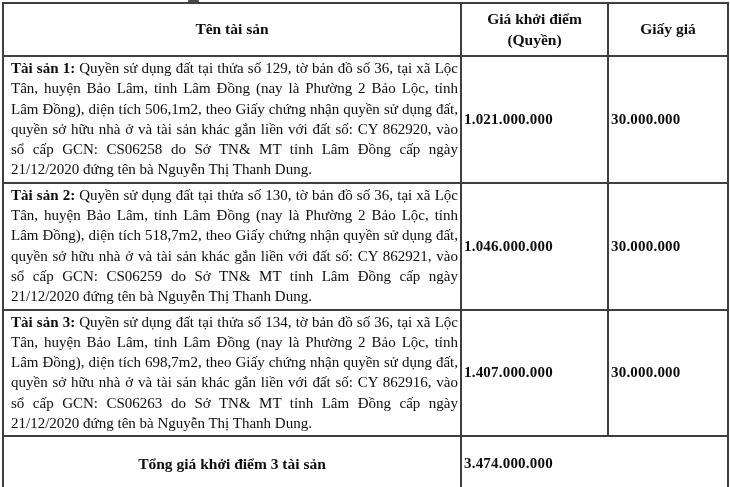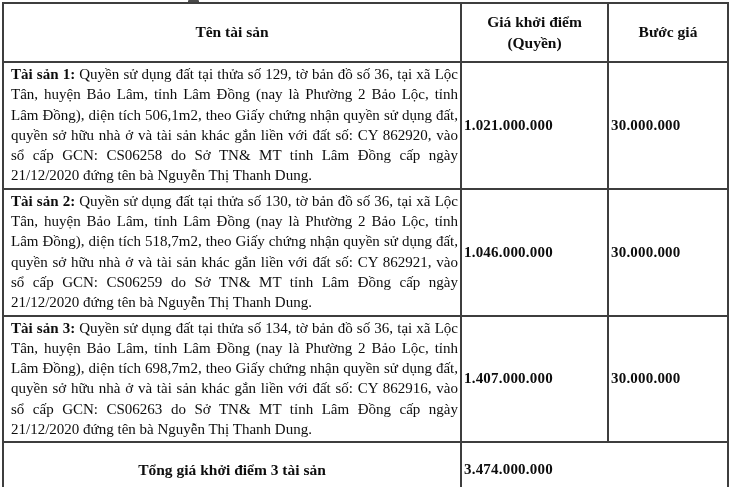--- a/index.html
+++ b/index.html
@@ -33,21 +33,21 @@
     top: 2px;
     width: 725px;
     border-collapse: collapse;
     table-layout: fixed;
   }
   .asset-table th,
   .asset-table td {
     border: 2px solid #3e3e3e;
     background: #ffffff;
   }
-  .asset-table thead tr { height: 59px; }
+  .asset-table thead tr { height: 53px; }
   .asset-table th {
     font-weight: bold;
     font-size: 15.5px;
     text-align: center;
     vertical-align: middle;
     line-height: 1.3;
     padding: 0 2px;
   }
   .hline { display: block; }
   tr.data-row { height: 124px; }
@@ -88,21 +88,21 @@
       <col style="width:147px">
       <col style="width:120px">
     </colgroup>
     <thead>
       <tr>
         <th>Tên tài sản</th>
         <th>
           <span class="hline">Giá khởi điểm</span>
           <span class="hline">(Quyền)</span>
         </th>
-        <th>Bước giá</th>
+        <th>Giấy giá</th>
       </tr>
     </thead>
     <tbody>
       <tr class="data-row">
         <td class="desc-cell"><span class="asset-label">Tài sản 1:</span> <span>Quyền sử dụng đất tại thửa số 129, tờ bản đồ số 36, tại xã Lộc Tân, huyện Bảo Lâm, tỉnh Lâm Đồng (nay là Phường 2 Bảo Lộc, tỉnh Lâm Đồng), diện tích 506,1m2, theo Giấy chứng nhận quyền sử dụng đất, quyền sở hữu nhà ở và tài sản khác gắn liền với đất số: CY 862920, vào sổ cấp GCN: CS06258 do Sở TN&amp; MT tỉnh Lâm Đồng cấp ngày 21/12/2020 đứng tên bà Nguyễn Thị Thanh Dung.</span></td>
         <td class="num-cell">1.021.000.000</td>
         <td class="num-cell">30.000.000</td>
       </tr>
       <tr class="data-row">
         <td class="desc-cell"><span class="asset-label">Tài sản 2:</span> <span>Quyền sử dụng đất tại thửa số 130, tờ bản đồ số 36, tại xã Lộc Tân, huyện Bảo Lâm, tỉnh Lâm Đồng (nay là Phường 2 Bảo Lộc, tỉnh Lâm Đồng), diện tích 518,7m2, theo Giấy chứng nhận quyền sử dụng đất, quyền sở hữu nhà ở và tài sản khác gắn liền với đất số: CY 862921, vào sổ cấp GCN: CS06259 do Sở TN&amp; MT tỉnh Lâm Đồng cấp ngày 21/12/2020 đứng tên bà Nguyễn Thị Thanh Dung.</span></td>

